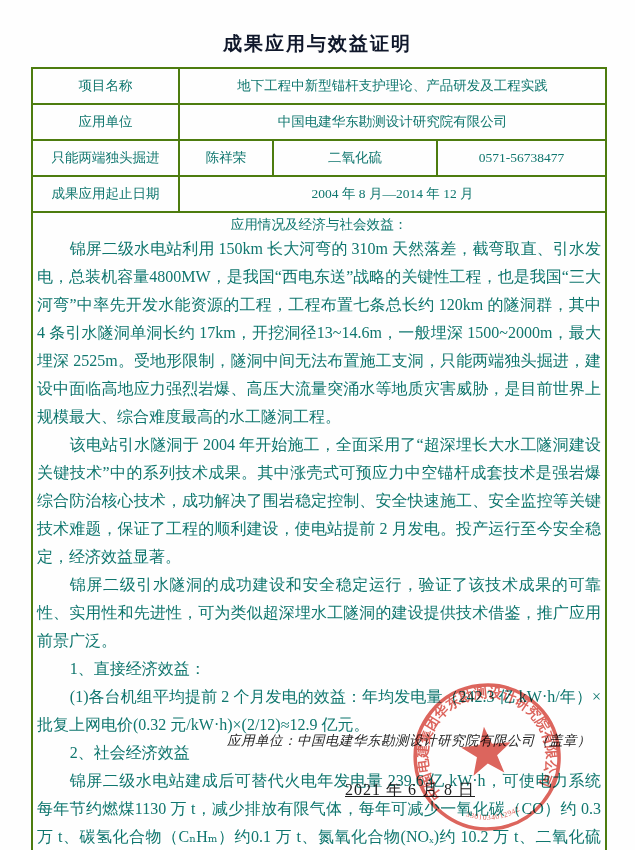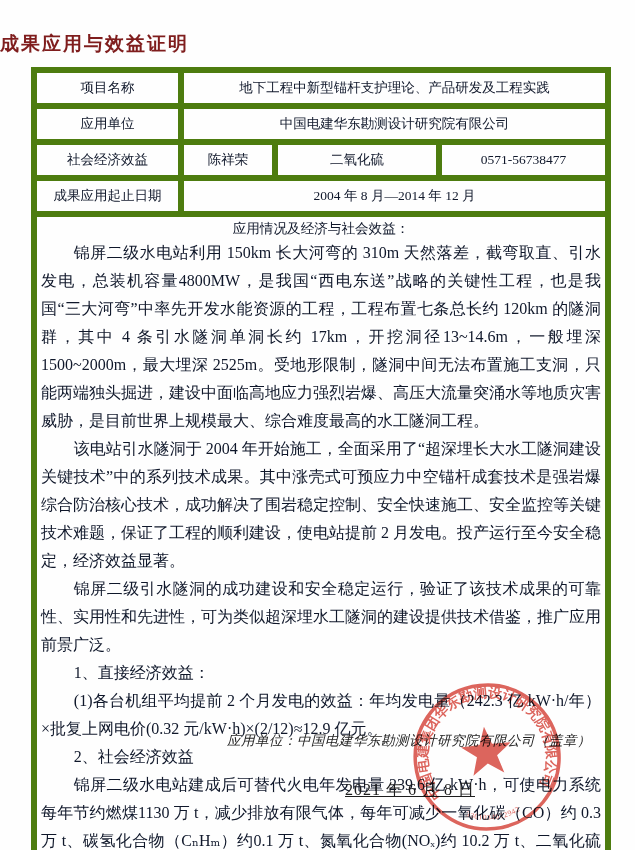--- a/index.html
+++ b/index.html
@@ -8,34 +8,35 @@
     position:relative;
     width:635px; height:850px;
     margin:0 auto;
     background:#fefefe;
     color:#1d1d1d;
     font-family:"Liberation Serif","DejaVu Serif",serif;
     overflow:hidden;
   }
   .doc-title {
     position:absolute; top:31px; left:0; width:100%;
+    text-align:center;
     font-size:19px; font-weight:bold; letter-spacing:2px;
-    color:#7f1d1d;
+    color:#0f172a;
   }
   table.info-table {
     position:absolute; left:31px; top:67px;
     width:574px;
     border-collapse:collapse; table-layout:fixed;
   }
   table.info-table td {
-    border:6px solid #4d7c0f;
+    border:2px solid #4d7c0f;
     font-size:13.5px;
     text-align:center; vertical-align:middle;
     padding:2px 4px;
-    color:#0f172a;
+    color:#0f766e;
   }
   tr.hrow { height:36px; }
   td.addr-val { font-weight:bold; letter-spacing:0.5px; }
   td.big-cell {
     height:560px;
     vertical-align:top; text-align:left;
     padding:4px 9px 0 8px;
   }
   .body-heading {
     font-size:13.6px; line-height:20.4px;
@@ -86,21 +87,21 @@
     <tbody>
         <tr class="hrow">
       <td>项目名称</td>
       <td colspan="3">地下工程中新型锚杆支护理论、产品研发及工程实践</td>
     </tr>
     <tr class="hrow">
       <td>应用单位</td>
       <td colspan="3">中国电建华东勘测设计研究院有限公司</td>
     </tr>
     <tr class="hrow">
-      <td>社会经济效益</td>
+      <td>只能两端独头掘进</td>
       <td>陈祥荣</td>
       <td>二氧化硫</td>
       <td>0571-56738477</td>
     </tr>
     <tr class="hrow">
       <td>成果应用起止日期</td>
       <td colspan="3">2004 年 8 月—2014 年 12 月</td>
     </tr>
     <tr>
       <td colspan="4" class="big-cell">

